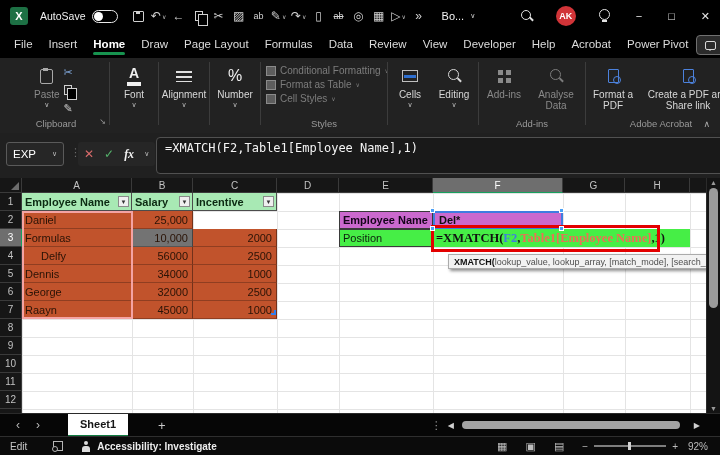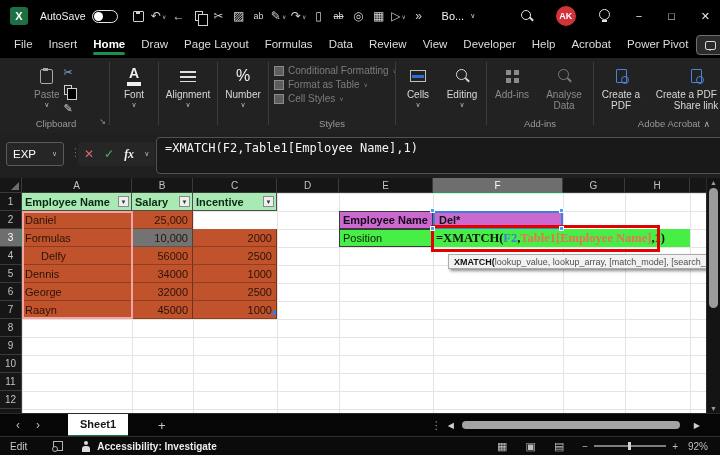--- a/index.html
+++ b/index.html
@@ -256,21 +256,21 @@
       <div class="bigbtn">
         <div class="bb-icon">
             <span class="fontA">A</span>
           </div>
         <span class="bb-label">Font</span>
         <span class="bb-chev">∨</span>
       </div>
     </div>
     <div class="rdiv"></div>
 
-    <div class="rgroup" style="width:56px">
+    <div class="rgroup" style="width:48px">
       <div class="bigbtn">
         <div class="bb-icon">
             <span class="i-align"></span>
           </div>
         <span class="bb-label">Alignment</span>
         <span class="bb-chev">∨</span>
       </div>
     </div>
     <div class="rdiv"></div>
 
@@ -345,21 +345,21 @@
       <div class="glabel"><span>Add-ins</span></div>
     </div>
     <div class="rdiv"></div>
 
     <div class="rgroup" style="width:148px">
       <div class="gbody">
         <div class="bigbtn" style="width:50px">
           <div class="bb-icon">
               <span class="i-pdf"></span>
             </div>
-          <span class="bb-label">Create a PDF</span>
+          <span class="bb-label">Format a PDF</span>
         </div>
         <div class="bigbtn" style="width:92px">
           <div class="bb-icon">
               <span class="i-pdf"></span>
             </div>
           <span class="bb-label">Create a PDF and Share link</span>
         </div>
       </div>
       <div class="glabel"><span>Adobe Acrobat</span></div>
     </div>

